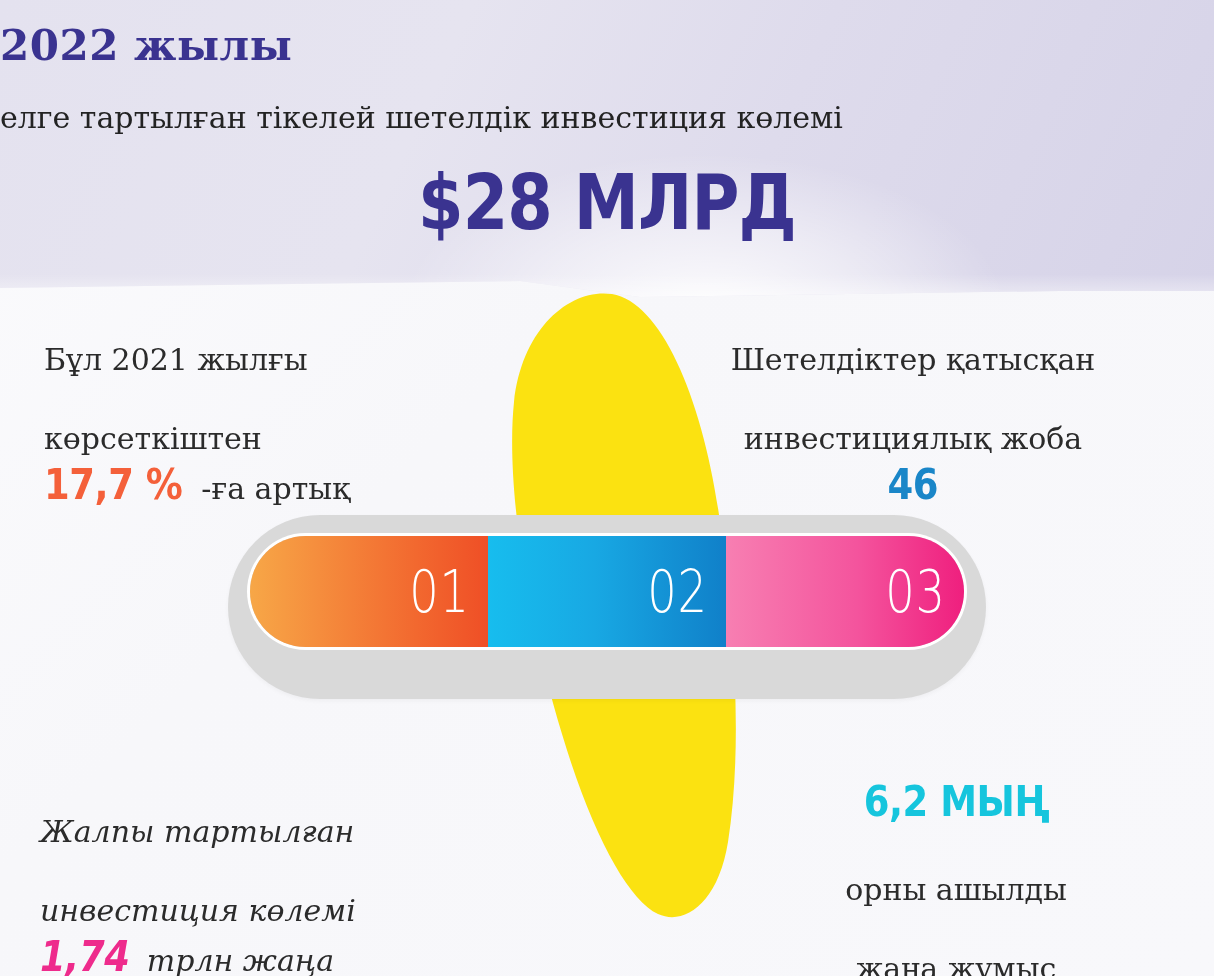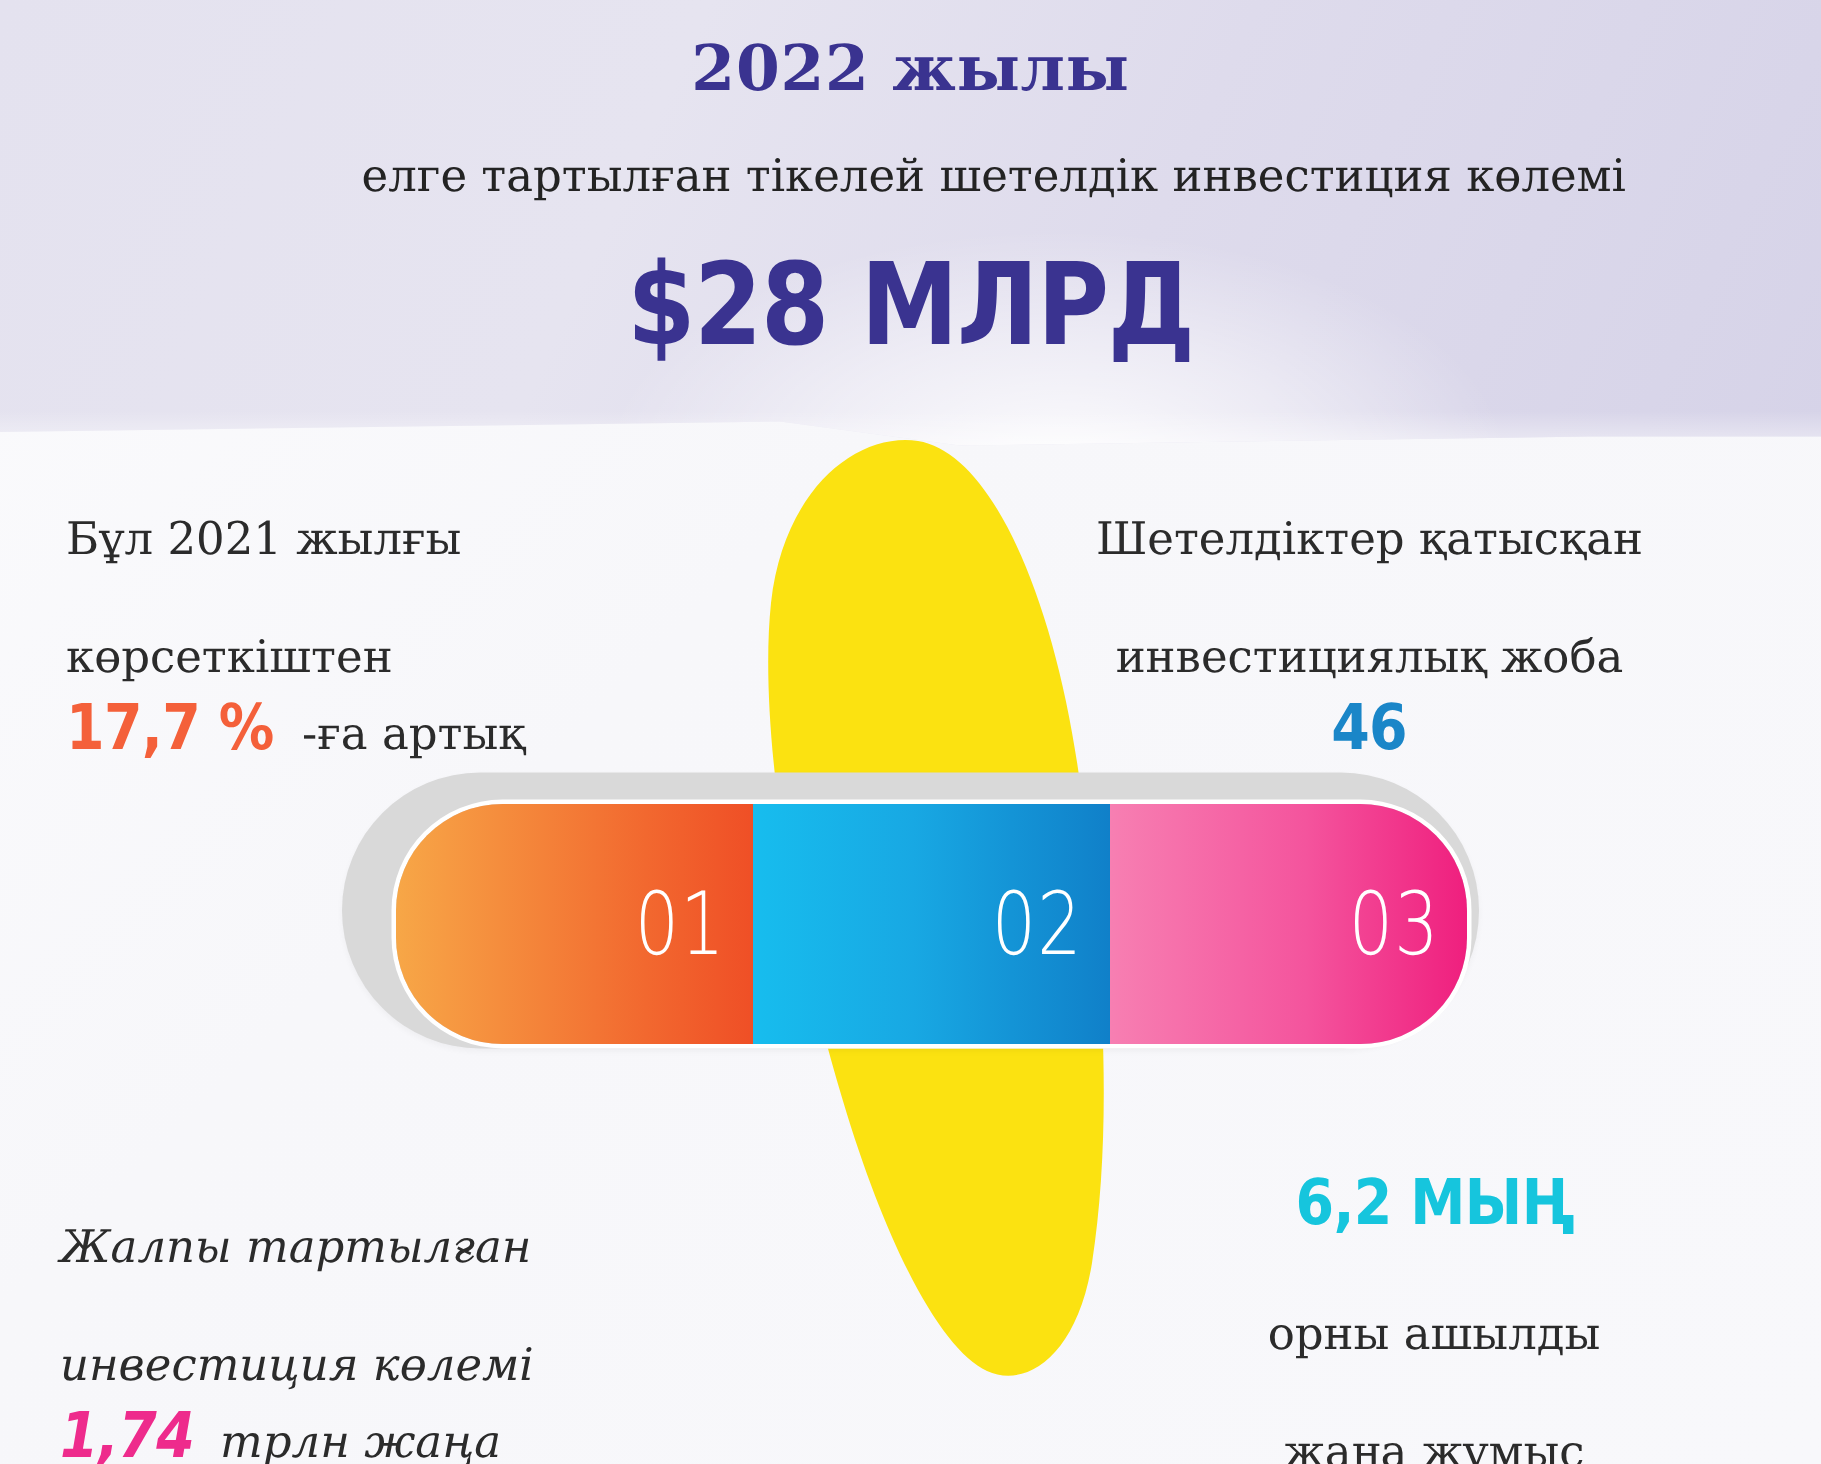--- a/index.html
+++ b/index.html
@@ -41,40 +41,39 @@
     height: 26px;
     background: linear-gradient(to bottom, rgba(255,255,255,0) 0%, rgba(255,255,255,0.55) 100%);
     pointer-events: none;
   }
 
   .title-year {
     position: absolute;
     left: 0;
     top: 21px;
     width: 1214px;
-    text-align: center;
+    text-align: left;
     font-family: "DejaVu Serif", "Liberation Serif", serif;
     font-weight: bold;
     font-size: 42px;
     letter-spacing: 0.5px;
     color: #3a3390;
     z-index: 6;
   }
 
   .title-sub {
     position: absolute;
     left: 0;
     top: 100px;
     width: 1036px;
-    text-align: right;
+    text-align: left;
     font-family: "DejaVu Serif", "Liberation Serif", serif;
     font-size: 30px;
     color: #232323;
     z-index: 6;
-    padding-left: 48px;
   }
 
   .title-amount {
     position: absolute;
     left: 0;
     top: 158px;
     width: 1214px;
     text-align: center;
     font-family: "DejaVu Sans", "Liberation Sans", sans-serif;
     font-weight: bold;
@@ -140,24 +139,24 @@
     top: 515px;
     width: 758px;
     height: 184px;
     background: #d9d9d9;
     border-radius: 92px;
     z-index: 3;
     box-shadow: 0 2px 4px rgba(0,0,0,0.04);
   }
   .pill-inner {
     position: absolute;
-    left: 36px;
+    left: 22px;
     top: 21px;
     width: 714px;
-    height: 160px;
+    height: 111px;
     border-radius: 71px;
     overflow: hidden;
     display: flex;
     box-shadow: 0 0 0 3px #ffffff;
   }
   .seg {
     flex: 1 1 0;
     position: relative;
     display: flex;
     align-items: center;

